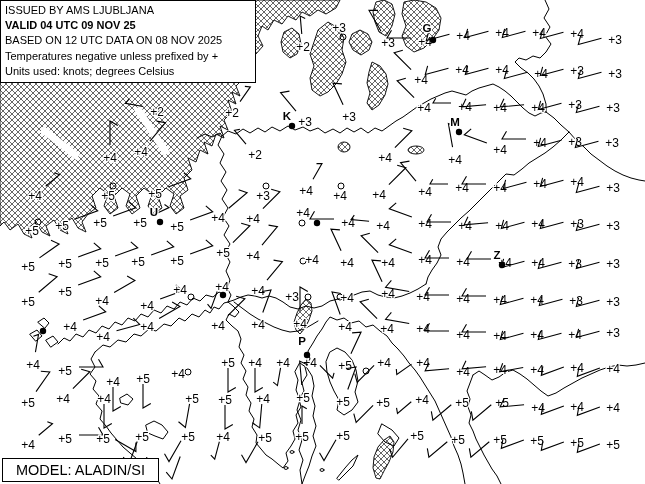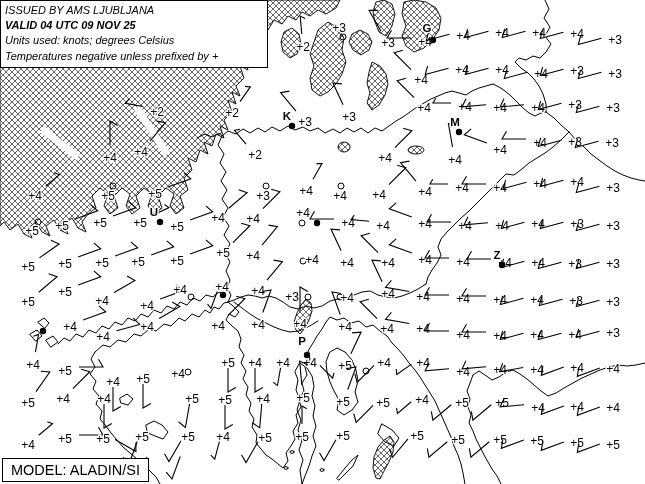--- a/index.html
+++ b/index.html
@@ -6,23 +6,23 @@
   .screen{position:relative;width:645px;height:484px;background:#ffffff;overflow:hidden;
           font-family:"Liberation Sans",sans-serif;color:#000;}
   #wx{position:absolute;left:0;top:0;}
   #wx text{font-family:"Liberation Sans",sans-serif;font-size:12px;fill:#000;
            paint-order:stroke;stroke:#ffffff;stroke-width:2.6px;stroke-linejoin:round;}
   #wx text.st{font-size:11.5px;font-weight:bold;}
   .geo{fill:none;stroke:#000;stroke-width:1;stroke-linejoin:round;stroke-linecap:round;}
   .terr{fill:url(#xh);stroke:#000;stroke-width:0.9;stroke-linejoin:round;}
   .valley{fill:#fff;stroke:none;}
   .infobox{position:absolute;left:0;top:0;width:246px;background:#fff;border:1px solid #000;
-           padding:2px 16px 3px 4px;font-size:11px;line-height:15.2px;z-index:5;white-space:nowrap;font-style:italic;}
+           padding:2px 4px 3px 4px;font-size:11px;line-height:15.2px;z-index:5;white-space:nowrap;}
   .modelbox{position:absolute;left:2px;top:458px;background:#fff;border:1px solid #000;
-            padding:0 8px;height:22px;line-height:22px;font-size:14.5px;z-index:5;white-space:nowrap;}
+            padding:0 13px;height:22px;line-height:22px;font-size:14.5px;z-index:5;white-space:nowrap;}
 </style>
 </head>
 <body>
 
 <div class="screen">
 
 <svg id="wx" width="645" height="484" viewBox="0 0 645 484">
   <defs>
     <pattern id="xh" width="6" height="6" patternUnits="userSpaceOnUse">
       <path d="M0 0L6 6M6 0L0 6" stroke="#000" stroke-width="0.6"></path>
@@ -404,19 +404,20 @@
         <circle cx="307" cy="355" r="3.2" fill="#000"></circle>
         <circle cx="317" cy="223" r="3.2" fill="#000"></circle>
         <circle cx="223" cy="295" r="3.2" fill="#000"></circle>
         <circle cx="43" cy="331" r="3.2" fill="#000"></circle>
       </g>
 </svg>
 
 <div class="infobox">
   <div>ISSUED BY AMS LJUBLJANA</div>
   <div><b>VALID 04 UTC 09 NOV 25</b></div>
+  <div>BASED ON 12 UTC DATA ON 08 NOV 2025</div>
+  <div>Temperatures negative unless prefixed by +</div>
   <div>Units used: knots; degrees Celsius</div>
-  <div>Temperatures negative unless prefixed by +</div>
 </div>
 
 <div class="modelbox">MODEL: ALADIN/SI</div>
 
 </div>
 
 </body></html>

